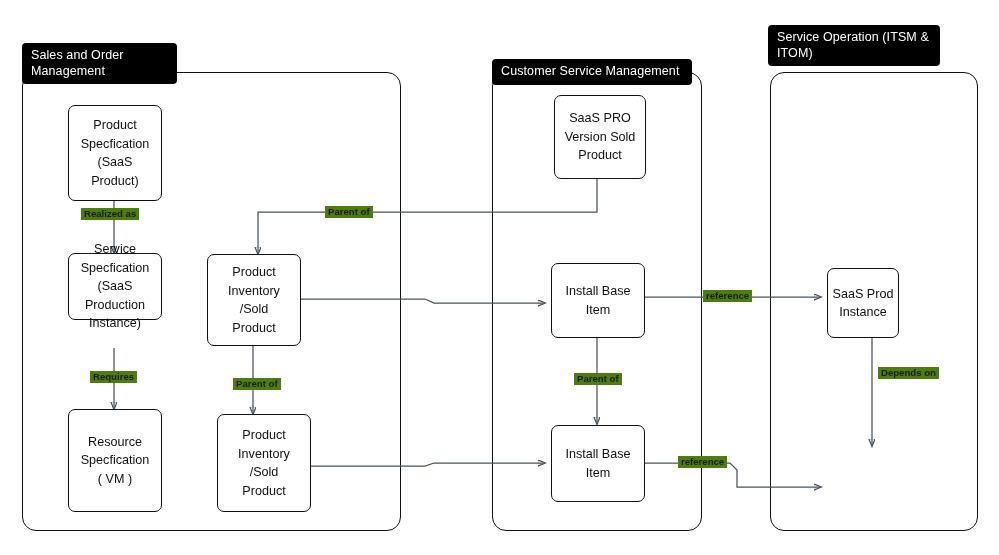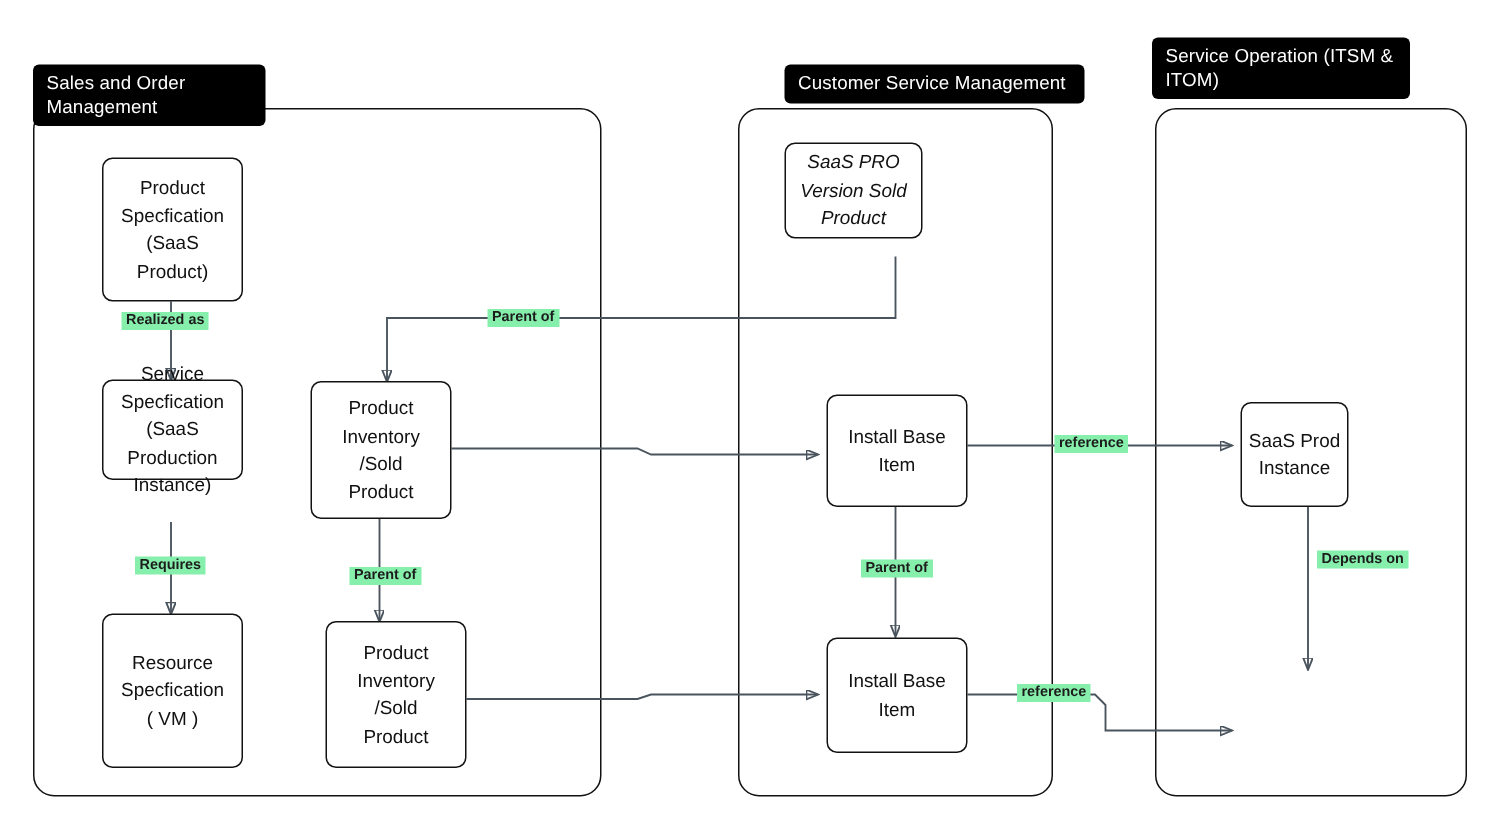--- a/index.html
+++ b/index.html
@@ -42,21 +42,21 @@
     color:#111111;
     white-space:pre-line;
     z-index:4;
   }
 
   .edge-label{
     position:absolute;
     font-size:9.6px;
     font-weight:bold;
     color:#1c1c1c;
-    background:#86efac;
+    background:#4d7c0f;
     padding:0 3px;
     white-space:nowrap;
     z-index:5;
     line-height:12px;
   }
 
   svg.wires{position:absolute;left:0;top:0;width:999px;height:555px;z-index:2;overflow:visible;}
   svg.wires path, svg.wires line{fill:none;stroke:#4a545e;stroke-width:1.25px;}
 </style>
 </head>
@@ -90,21 +90,21 @@
     <path d="M597,338 L597,424" marker-end="url(#arrow)"></path>
 
     <path d="M645,297 L760,297 L821,297" marker-end="url(#arrow)"></path>
 
     <path d="M645,463 L730,463 L737,470 L737,487 L821,487" marker-end="url(#arrow)"></path>
 
     <path d="M872,338 L872,446" marker-end="url(#arrow)"></path>
   </svg>
 
   <div class="lane-label" style="left:22px;top:43px;width:155px;">Sales and Order Management</div>
-  <div class="lane-label" style="left:492px;top:43px;width:200px;margin-left:31px;">Customer Service Management</div>
+  <div class="lane-label" style="left:492px;top:59px;width:200px;">Customer Service Management</div>
   <div class="lane-label" style="left:768px;top:25px;width:172px;">Service Operation (ITSM &amp;
 ITOM)</div>
 
   <div class="node" style="left:68px;top:105px;width:94px;height:96px;">Product
 Specfication
 (SaaS
 Product)</div>
 
   <div class="node" style="left:68px;top:253px;width:94px;height:67px;">Service
 Specfication
@@ -119,21 +119,21 @@
   <div class="node" style="left:207px;top:254px;width:94px;height:92px;">Product
 Inventory
 /Sold
 Product</div>
 
   <div class="node" style="left:217px;top:414px;width:94px;height:98px;">Product
 Inventory
 /Sold
 Product</div>
 
-  <div class="node" style="left:523px;top:95px;width:92px;height:64px;font-style:italic;">SaaS PRO
+  <div class="node" style="left:554px;top:95px;width:92px;height:84px;">SaaS PRO
 Version Sold
 Product</div>
 
   <div class="node" style="left:551px;top:263px;width:94px;height:75px;">Install Base
 Item</div>
 
   <div class="node" style="left:551px;top:425px;width:94px;height:77px;">Install Base
 Item</div>
 
   <div class="node" style="left:827px;top:268px;width:72px;height:70px;">SaaS Prod

